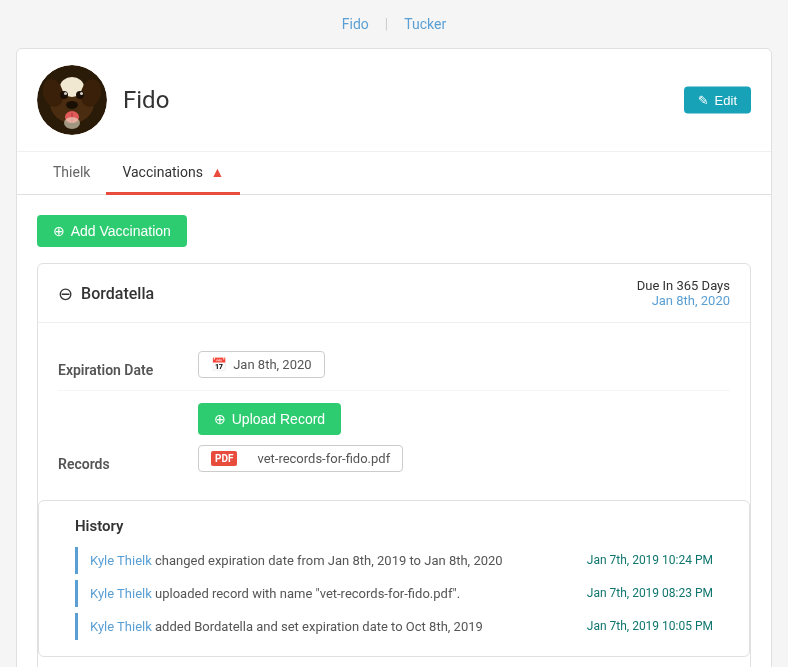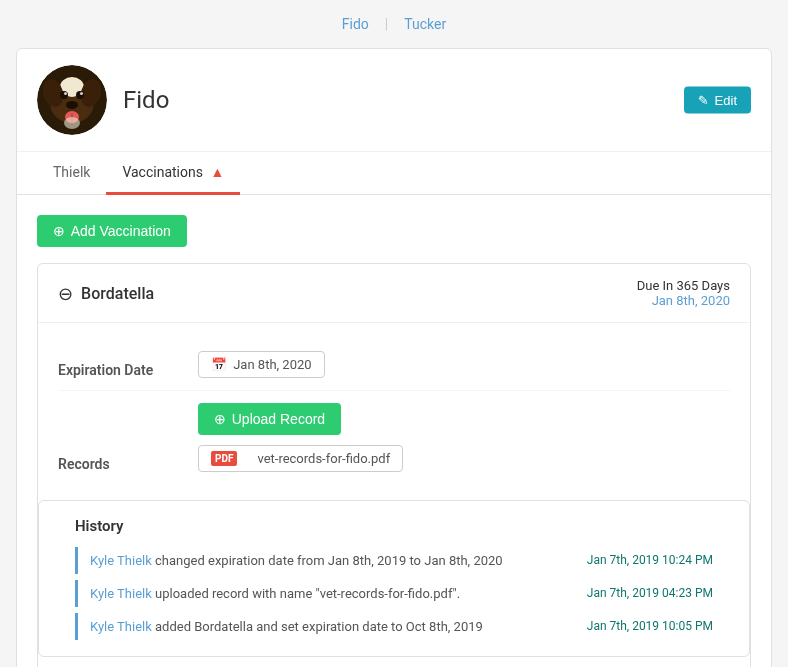--- a/index.html
+++ b/index.html
@@ -379,21 +379,21 @@
             <div class="history-text">
               <span class="history-name">Kyle Thielk</span><span> changed expiration date from Jan 8th, 2019 to Jan 8th, 2020</span>
             </div>
             <div class="history-timestamp">Jan 7th, 2019 10:24 PM</div>
           </div>
 
           <div class="history-item">
             <div class="history-text">
               <span class="history-name">Kyle Thielk</span><span> uploaded record with name "vet-records-for-fido.pdf".</span>
             </div>
-            <div class="history-timestamp">Jan 7th, 2019 04:23 PM</div>
+            <div class="history-timestamp">Jan 7th, 2019 08:23 PM</div>
           </div>
 
           <div class="history-item">
             <div class="history-text">
               <span class="history-name">Kyle Thielk</span><span> added Bordatella and set expiration date to Oct 8th, 2019</span>
             </div>
             <div class="history-timestamp">Jan 7th, 2019 10:05 PM</div>
           </div>
         </div>
 

